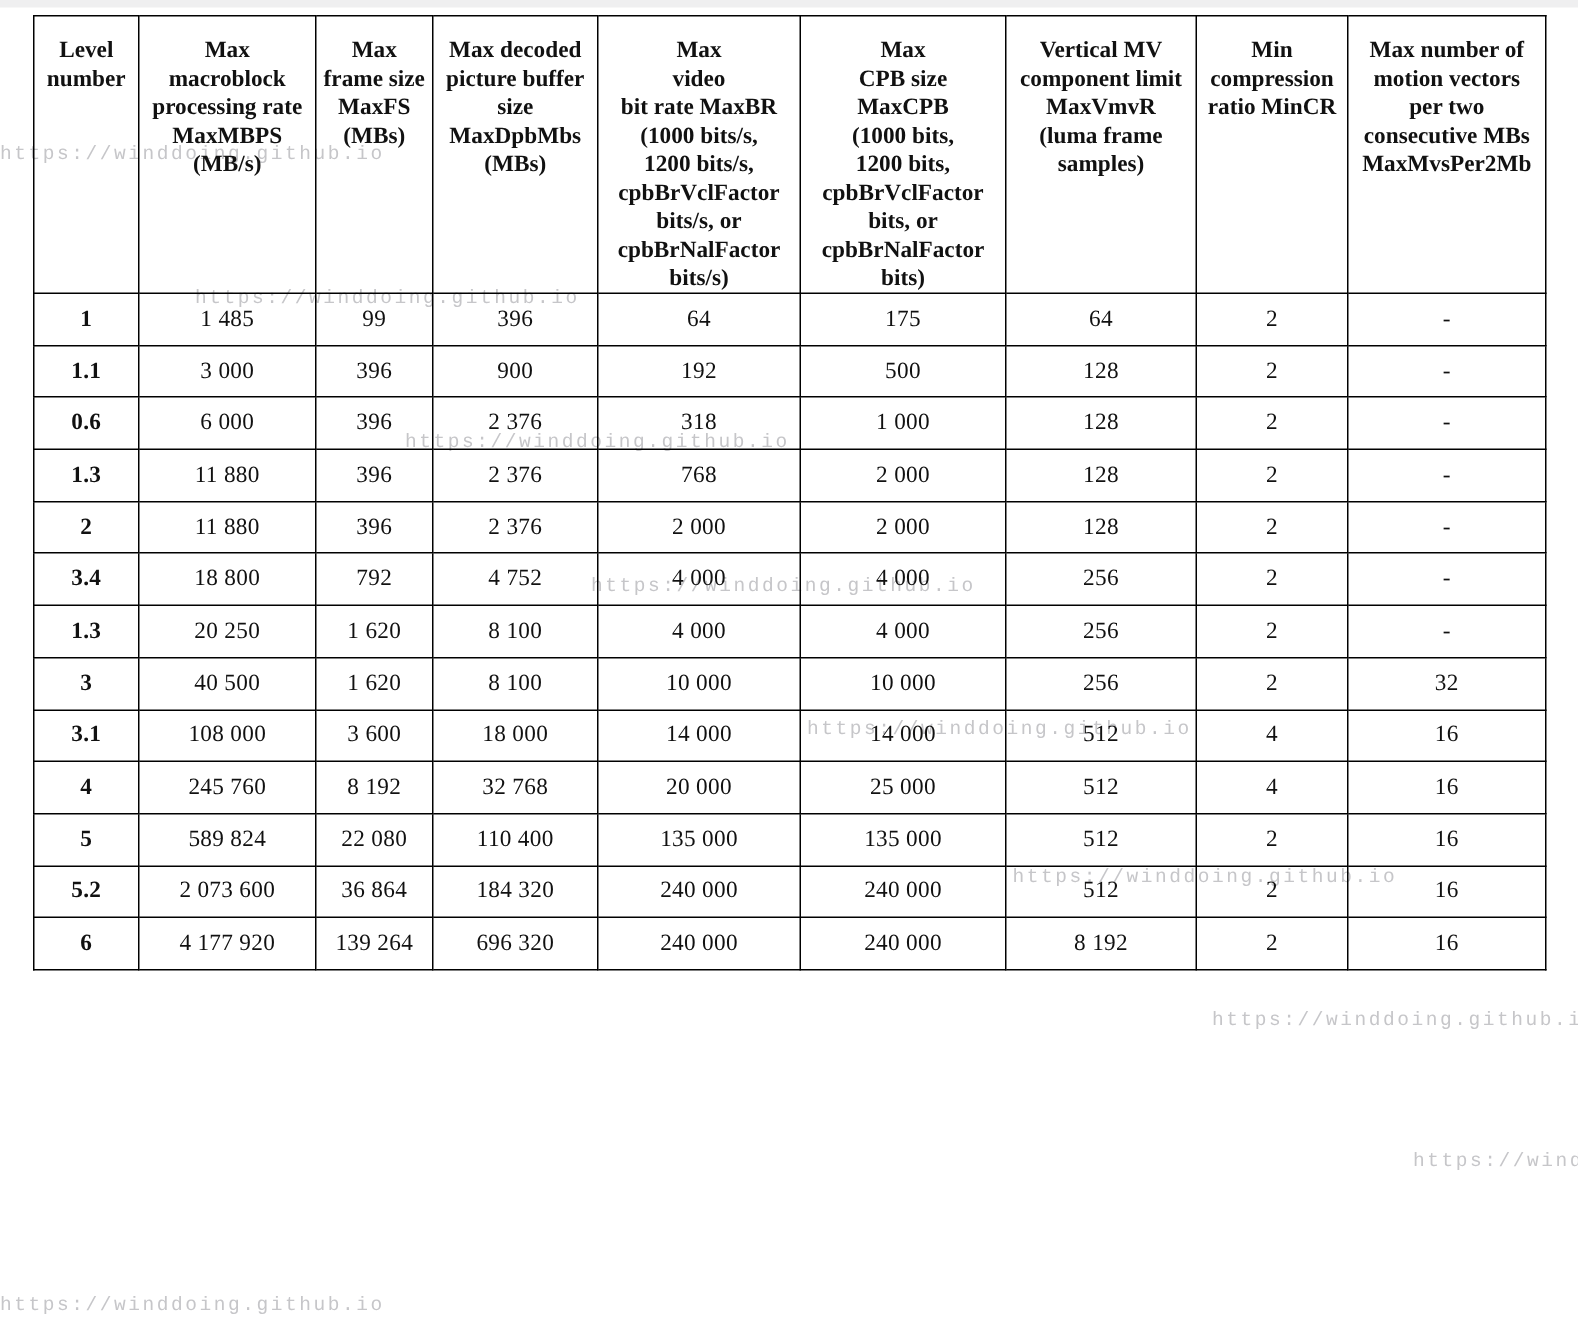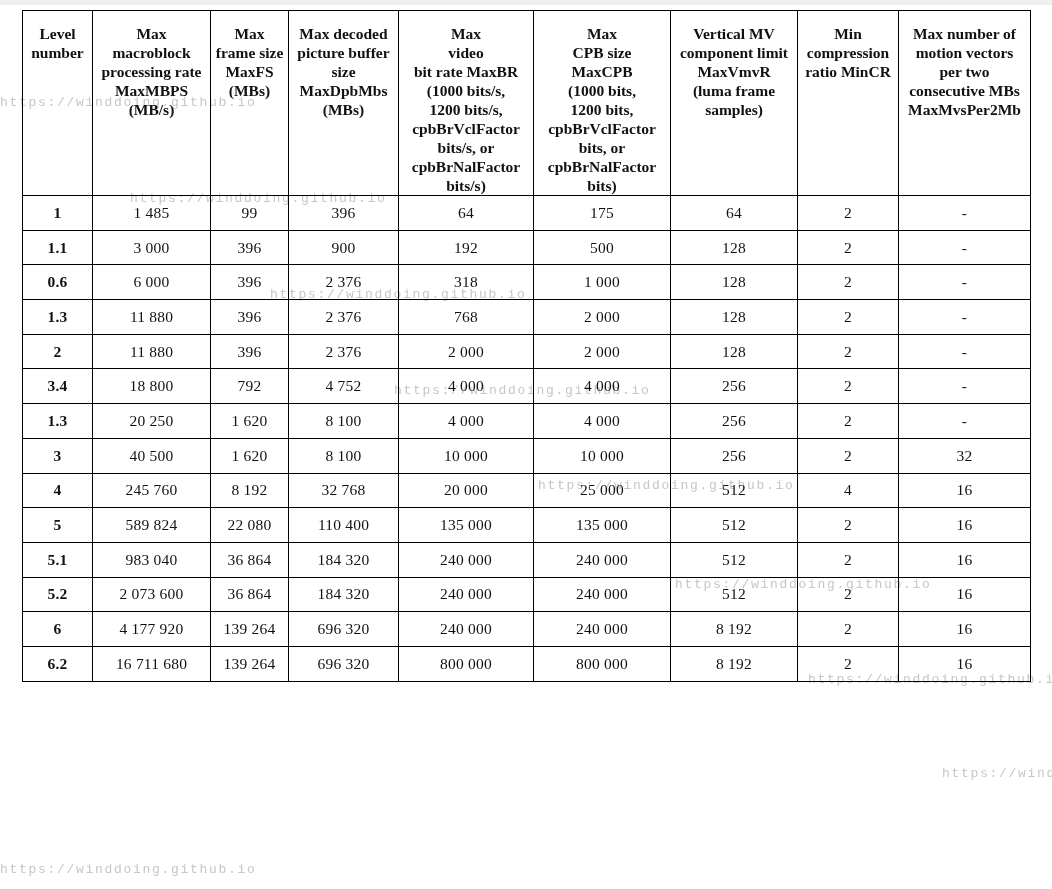--- a/index.html
+++ b/index.html
@@ -221,20 +221,31 @@
         <td>40 500</td>
         <td>1 620</td>
         <td>8 100</td>
         <td>10 000</td>
         <td>10 000</td>
         <td>256</td>
         <td>2</td>
         <td>32</td>
       </tr>
       <tr>
+        <td class="level-cell">3.1</td>
+        <td>108 000</td>
+        <td>3 600</td>
+        <td>18 000</td>
+        <td>14 000</td>
+        <td>14 000</td>
+        <td>512</td>
+        <td>4</td>
+        <td>16</td>
+      </tr>
+      <tr>
         <td class="level-cell">4</td>
         <td>245 760</td>
         <td>8 192</td>
         <td>32 768</td>
         <td>20 000</td>
         <td>25 000</td>
         <td>512</td>
         <td>4</td>
         <td>16</td>
       </tr>
@@ -243,31 +254,20 @@
         <td>589 824</td>
         <td>22 080</td>
         <td>110 400</td>
         <td>135 000</td>
         <td>135 000</td>
         <td>512</td>
         <td>2</td>
         <td>16</td>
       </tr>
       <tr>
-        <td class="level-cell">5.1</td>
-        <td>983 040</td>
-        <td>36 864</td>
-        <td>184 320</td>
-        <td>240 000</td>
-        <td>240 000</td>
-        <td>512</td>
-        <td>2</td>
-        <td>16</td>
-      </tr>
-      <tr>
         <td class="level-cell">5.2</td>
         <td>2 073 600</td>
         <td>36 864</td>
         <td>184 320</td>
         <td>240 000</td>
         <td>240 000</td>
         <td>512</td>
         <td>2</td>
         <td>16</td>
       </tr>
@@ -275,25 +275,14 @@
         <td class="level-cell">6</td>
         <td>4 177 920</td>
         <td>139 264</td>
         <td>696 320</td>
         <td>240 000</td>
         <td>240 000</td>
         <td>8 192</td>
         <td>2</td>
         <td>16</td>
       </tr>
-      <tr>
-        <td class="level-cell">6.2</td>
-        <td>16 711 680</td>
-        <td>139 264</td>
-        <td>696 320</td>
-        <td>800 000</td>
-        <td>800 000</td>
-        <td>8 192</td>
-        <td>2</td>
-        <td>16</td>
-      </tr>
     </tbody>
 </table>
 
 </body></html>

